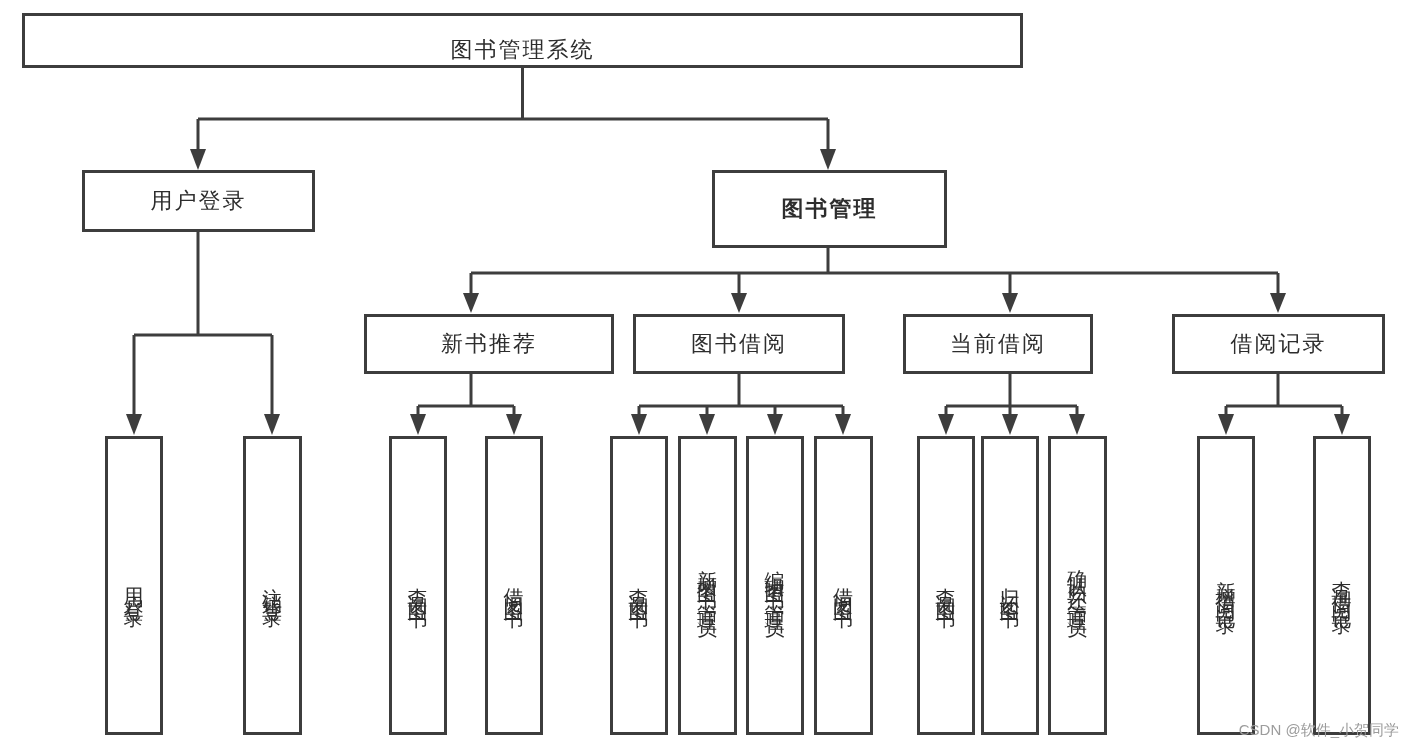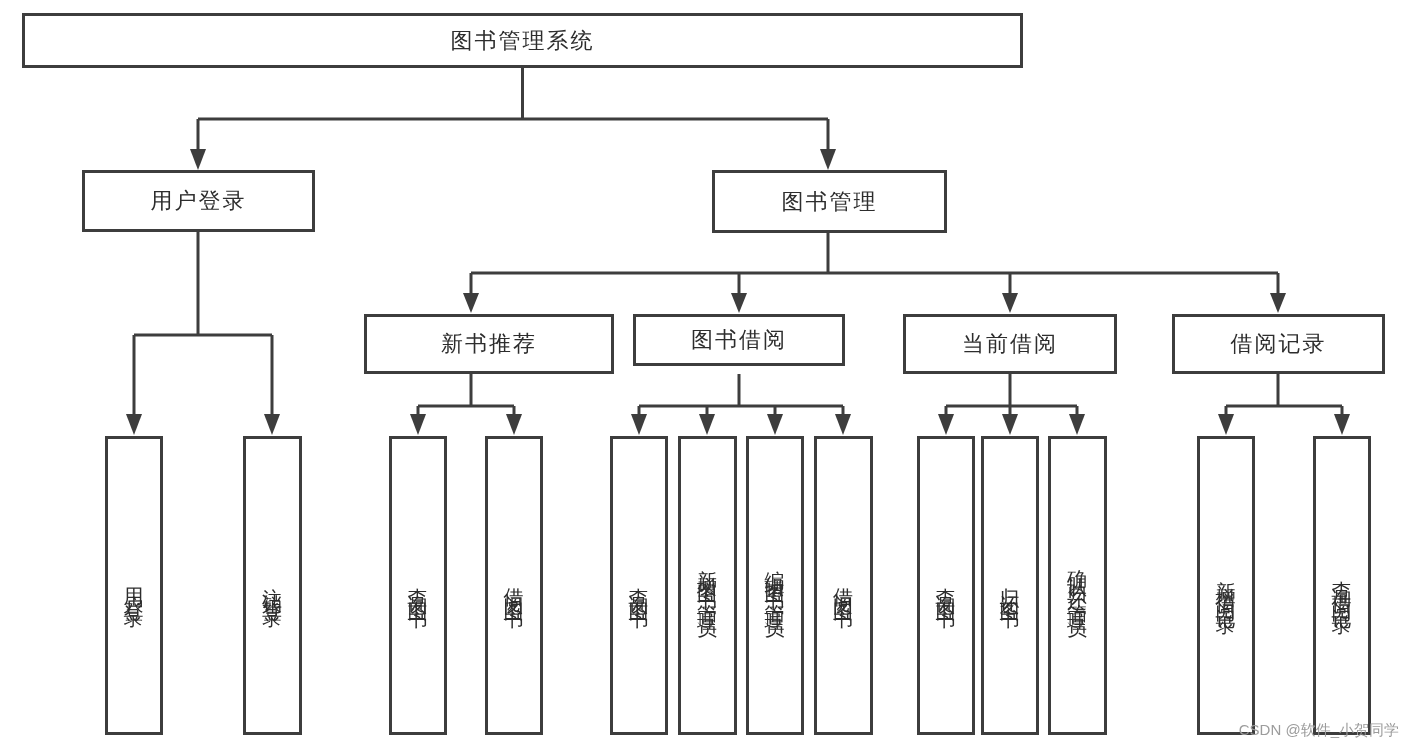--- a/index.html
+++ b/index.html
@@ -136,38 +136,38 @@
       <polygon points="767,414 783,414 775,435"></polygon>
       <polygon points="835,414 851,414 843,435"></polygon>
       <polygon points="938,414 954,414 946,435"></polygon>
       <polygon points="1002,414 1018,414 1010,435"></polygon>
       <polygon points="1069,414 1085,414 1077,435"></polygon>
       <polygon points="1218,414 1234,414 1226,435"></polygon>
       <polygon points="1334,414 1350,414 1342,435"></polygon>
     </g>
   </svg>
 
-  <div class="node" style="left:22px; top:13px; width:1001px; height:55px;">
+  <div class="node" style="left:22px; top:13px; width:1001px; height:55px;align-items:flex-end;">
     <span class="lbl">图书管理系统</span>
   </div>
 
   <div class="node" style="left:82px; top:170px; width:233px; height:62px;">
     <span class="lbl">用户登录</span>
   </div>
-  <div class="node" style="left:712px; top:170px; width:235px; height:63px;">
+  <div class="node" style="left:712px; top:170px; width:235px; height:78px;font-weight:bold;">
     <span class="lbl">图书管理</span>
   </div>
 
   <div class="node" style="left:364px; top:314px; width:250px; height:60px;">
     <span class="lbl">新书推荐</span>
   </div>
-  <div class="node" style="left:633px; top:314px; width:212px; height:52px;">
+  <div class="node" style="left:633px; top:314px; width:212px; height:60px;">
     <span class="lbl">图书借阅</span>
   </div>
-  <div class="node" style="left:903px; top:314px; width:214px; height:60px;">
+  <div class="node" style="left:903px; top:314px; width:190px; height:60px;">
     <span class="lbl">当前借阅</span>
   </div>
   <div class="node" style="left:1172px; top:314px; width:213px; height:60px;">
     <span class="lbl">借阅记录</span>
   </div>
 
   <div class="leaf" style="left:105px; top:436px; width:58px; height:299px;">
     <span class="vlbl">用户登录</span>
   </div>
   <div class="leaf" style="left:243px; top:436px; width:59px; height:299px;">

